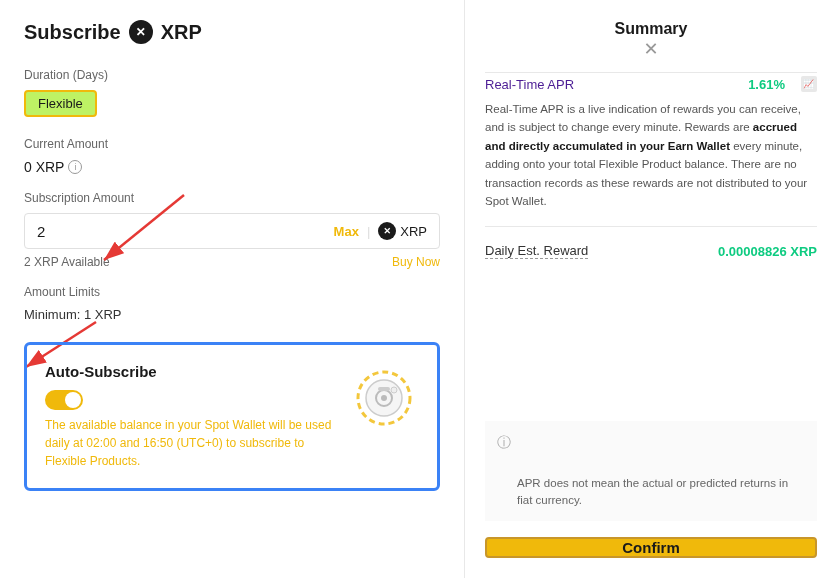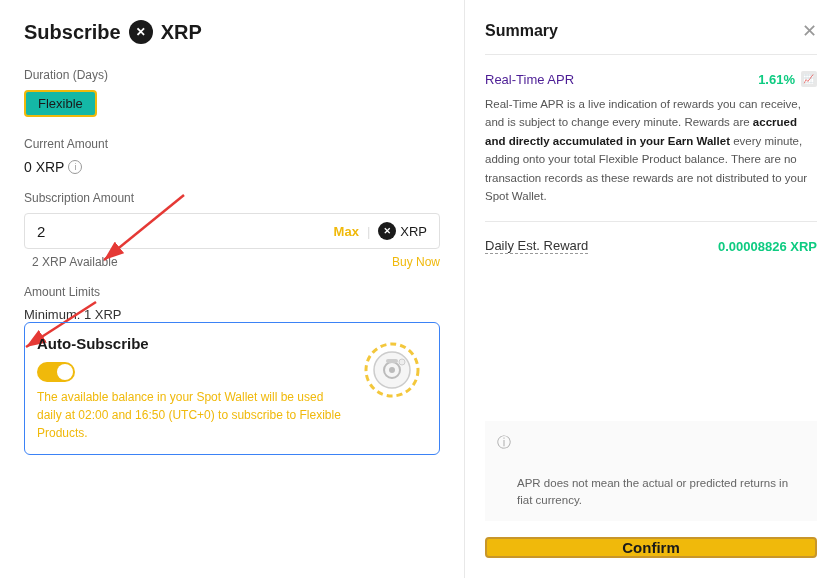--- a/index.html
+++ b/index.html
@@ -54,21 +54,21 @@
     }
 
     .duration-button {
       display: inline-block;
       padding: 4px 12px;
       border: 2px solid #f0b90b;
       border-radius: 4px;
       font-size: 13px;
       font-weight: 500;
       color: #1a1a1a;
-      background: #14b8a6;
+      background: #bef264;
       cursor: pointer;
       margin-bottom: 20px;
     }
 
     .current-amount-section {
       margin-bottom: 16px;
     }
 
     .amount-value {
       font-size: 14px;
@@ -137,43 +137,43 @@
     .available-row {
       display: flex;
       justify-content: space-between;
       margin-top: 6px;
       margin-bottom: 16px;
     }
 
     .available-text {
       font-size: 12px;
       color: #666;
-      margin-left: 8px;
     }
 
     .buy-now-link {
       font-size: 12px;
       color: #f0b90b;
       cursor: pointer;
       text-decoration: none;
     }
 
     .amount-limits-section {
+      margin-bottom: 20px;
     }
 
     .minimum-text {
       font-size: 13px;
       color: #333;
       margin-top: 4px;
     }
 
     .auto-subscribe-section {
-      border: 1px solid #3b82f6;
+      border: 3px solid #3b82f6;
       border-radius: 6px;
-      padding: 12px;
+      padding: 18px;
       display: flex;
       align-items: flex-start;
       justify-content: space-between;
       gap: 12px;
       position: relative;
     }
 
     .auto-subscribe-title {
       font-size: 15px;
       font-weight: 600;
@@ -232,23 +232,24 @@
       padding: 20px 20px;
       display: flex;
       flex-direction: column;
       position: relative;
     }
 
     .summary-header {
       display: flex;
       justify-content: space-between;
       align-items: center;
-      margin-bottom: 16px;
+      margin-bottom: 3px;
       padding-bottom: 12px;
       border-bottom: 1px solid #e8e8e8;
+      flex-direction: column;
     }
 
     .summary-title {
       font-size: 16px;
       font-weight: 600;
       color: #1a1a1a;
     }
 
     .close-btn {
       color: #999;
@@ -268,21 +269,21 @@
 
     .apr-label {
       font-size: 13px;
       color: #4c1d95;
       font-weight: 500;
     }
 
     .apr-value-row {
       display: flex;
       align-items: center;
-      gap: 6px;
+      gap: 16px;
     }
 
     .apr-value {
       font-size: 13px;
       color: #0ecb81;
       font-weight: 600;
     }
 
     .chart-icon {
       width: 16px;

